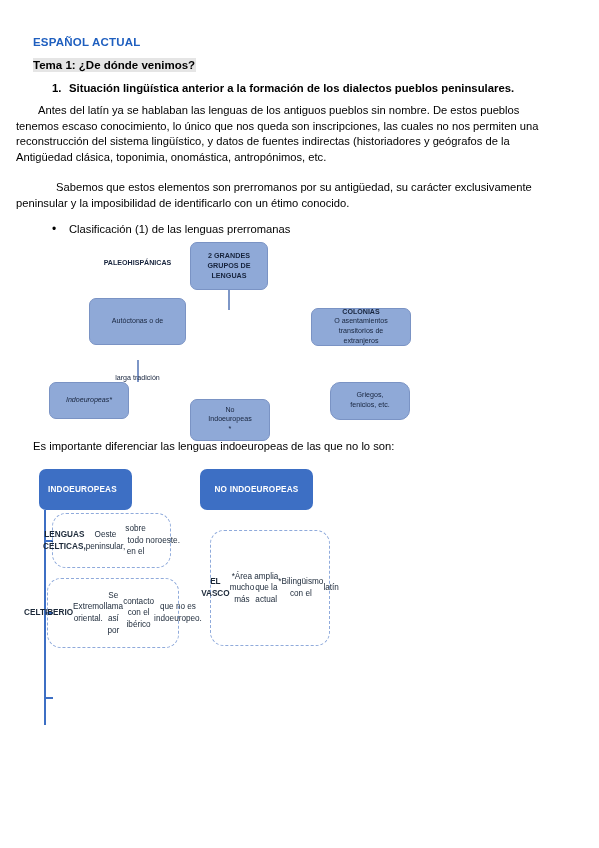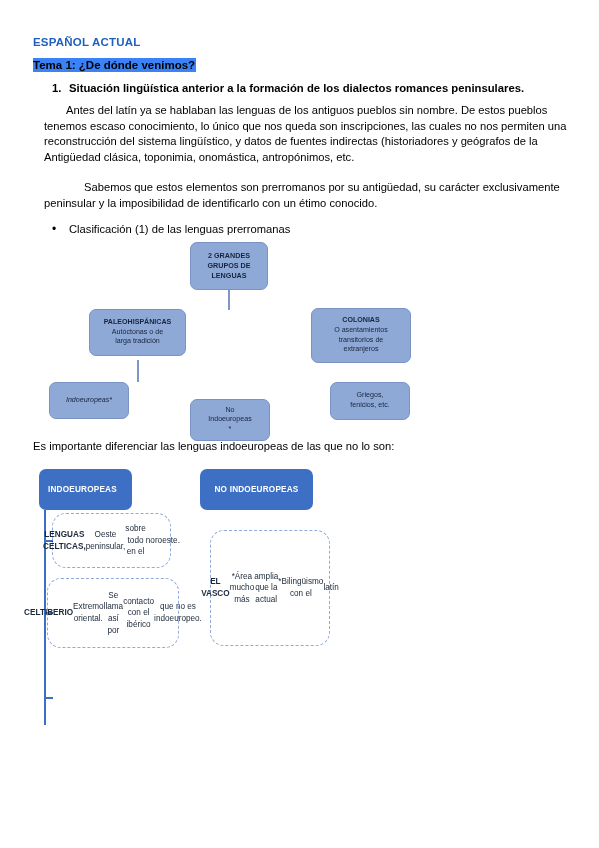--- a/index.html
+++ b/index.html
@@ -35,40 +35,40 @@
   }
   .tema-line {
     position: absolute;
     left: 33px;
     top: 59px;
     font-size: 11.5px;
     font-weight: bold;
     color: #000;
   }
   .tema-line .hl {
-    background: #3b82f6;
+    background: #e5e5e5;
     padding: 1px 1px 1px 0px;
   }
   .numbered {
     position: absolute;
     left: 52px;
     top: 82px;
     width: 520px;
     font-size: 11.3px;
     font-weight: bold;
     color: #000;
   }
   .numbered .num {
     display: inline-block;
     width: 17px;
   }
 
   .para {
     position: absolute;
-    left: 44px;
+    left: 16px;
     width: 540px;
     font-size: 11.2px;
     line-height: 15.6px;
     color: #000;
     text-align: left;
   }
   .para.p1 { top: 103px; }
   .para.p2 { top: 180px; }
   .para .ind { display: inline-block; width: 22px; }
   .para .ind-wide { display: inline-block; width: 40px; }
@@ -111,25 +111,25 @@
     align-items: center;
     justify-content: center;
     text-align: center;
     font-size: 7.1px;
     line-height: 9.6px;
     padding: 2px 3px;
   }
   .node .hdr { font-weight: bold; }
 
   .n-grandes   { left: 190px; top: 242px; width: 78px; height: 48px; font-size: 7.2px; font-weight: bold; line-height: 10px; }
-  .n-paleo     { left: 89px;  top: 309px; width: 97px; height: 47px; }
-  .n-colonias  { left: 311px; top: 308px; width: 100px; height: 55px; justify-content: center; }
+  .n-paleo     { left: 89px;  top: 298px; width: 97px; height: 47px; gap: 48px; }
+  .n-colonias  { left: 311px; top: 308px; width: 100px; height: 38px; justify-content: center; }
   .n-indo      { left: 49px;  top: 382px; width: 80px; height: 37px; font-style: italic; }
   .n-noindo    { left: 190px; top: 379px; width: 80px; height: 42px; margin-top: 20px; }
-  .n-griegos   { left: 330px; top: 382px; width: 80px; height: 38px; }
+  .n-griegos   { left: 330px; top: 382px; width: 80px; height: 38px; border-radius: 10px; }
 
   .connector {
     position: absolute;
     background: #7D96C7;
   }
   .conn-vert-top  { left: 228px; top: 290px; width: 1.6px; height: 20px; }
   .conn-vert-left { left: 137px; top: 360px; width: 1.6px; height: 22px; }
 
   
   .node-strong {
@@ -184,21 +184,21 @@
 </style>
 </head>
 <body>
 
 <div class="page">
 
   <div class="doc-title">ESPAÑOL ACTUAL</div>
 
   <div class="tema-line"><span class="hl">Tema 1: ¿De dónde venimos?</span></div>
 
-  <div class="numbered"><span class="num">1.</span><span>Situación lingüística anterior a la formación de los dialectos romances peninsulares.</span></div>
+  <div class="numbered"><span class="num">1.</span><span>Situación lingüística anterior a la formación de los dialectos pueblos peninsulares.</span></div>
 
   <div class="para p1"><span class="ind"></span><span>Antes del latín ya se hablaban las lenguas de los antiguos pueblos sin nombre. De estos pueblos tenemos escaso conocimiento, lo único que nos queda son inscripciones, las cuales no nos permiten una reconstrucción del sistema lingüístico, y datos de fuentes indirectas (historiadores y geógrafos de la Antigüedad clásica, toponimia, onomástica, antropónimos, etc.</span></div>
 
   <div class="para p2"><span class="ind-wide"></span><span>Sabemos que estos elementos son prerromanos por su antigüedad, su carácter exclusivamente peninsular y la imposibilidad de identificarlo con un étimo conocido.</span></div>
 
   <div class="bullet-line"><span class="bdot">•</span><span>Clasificación (1) de las lenguas prerromanas</span></div>
 
   <div class="diagram1">
 
     <div class="connector conn-vert-top"></div>

